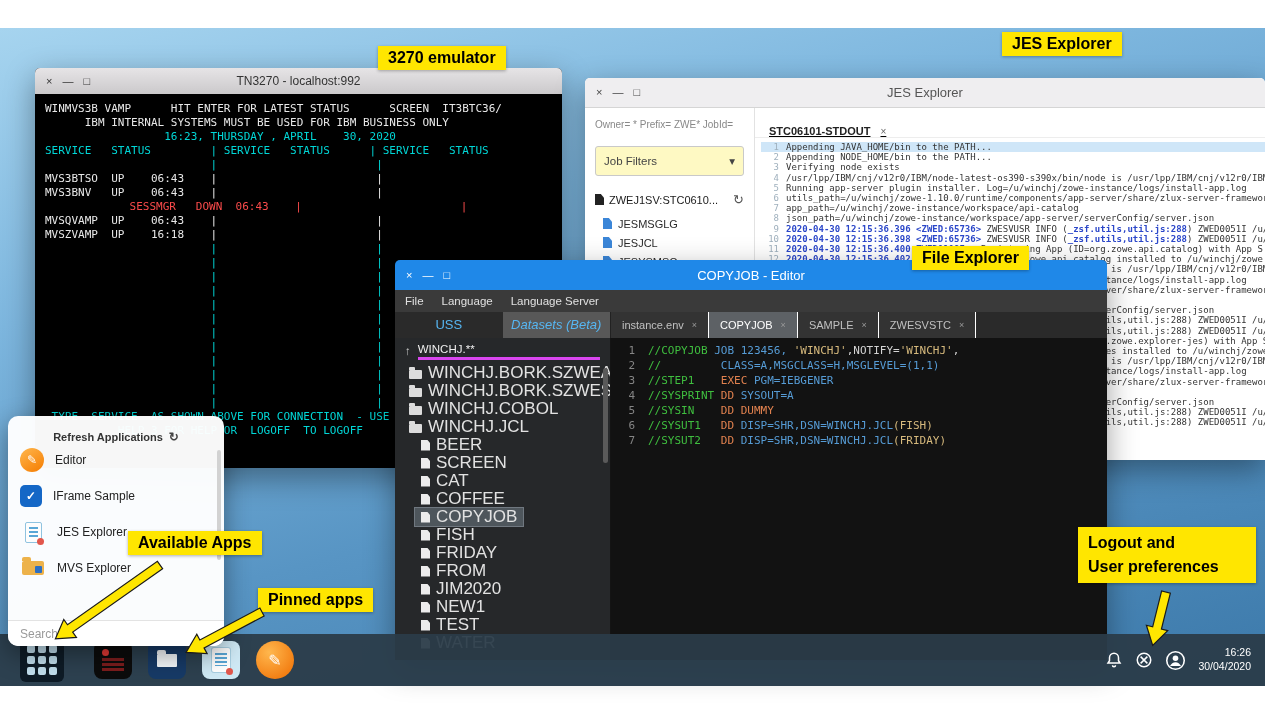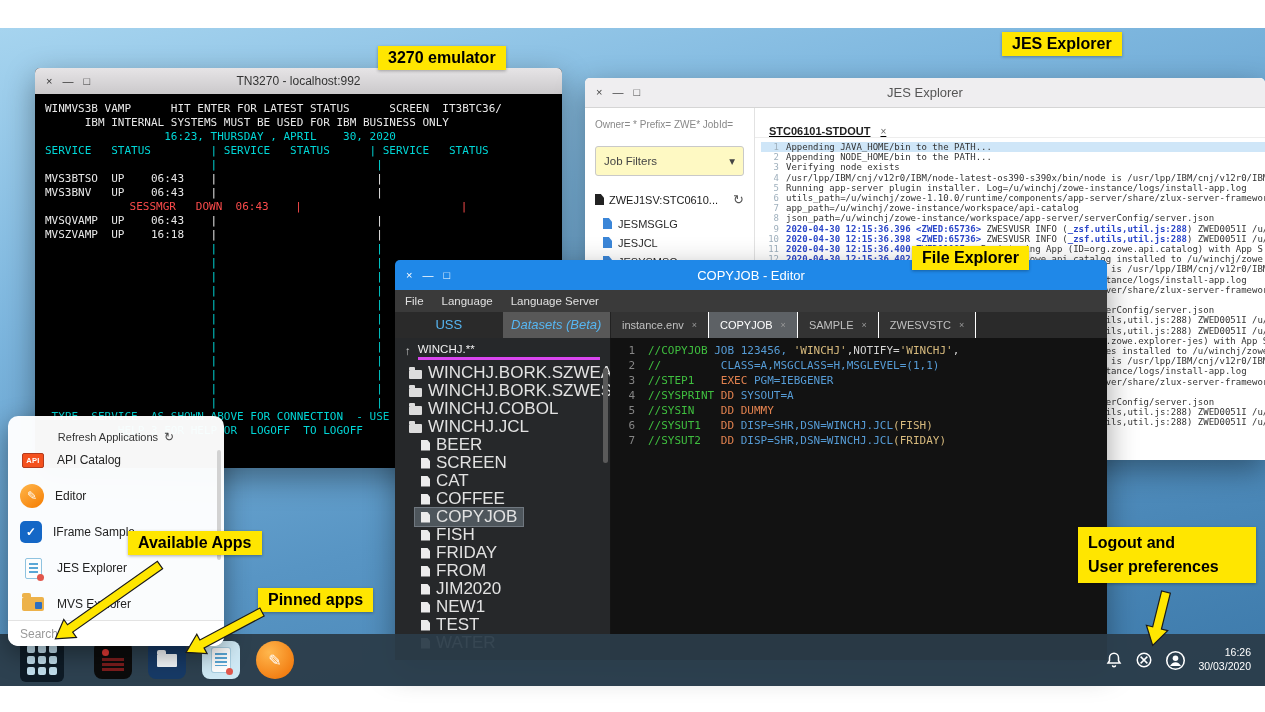--- a/index.html
+++ b/index.html
@@ -101,21 +101,21 @@
   .code-row { display:flex; white-space:pre; }
   .cn { width:24px; text-align:right; color:#858585; margin-right:13px; flex:none; }
   .c-green { color:#3fbf3f; } .c-blue { color:#569CD6; } .c-kw { color:#e2824f; }
   .c-str { color:#d7ba7d; } .c-plain { color:#d4d4d4; }
 
   
   .launcher { position:absolute; left:8px; top:388px; width:216px; height:230px;
               background:rgba(255,255,255,.97); border-radius:10px;
               box-shadow:0 8px 26px rgba(0,0,0,.4); z-index:6; overflow:hidden; }
   .launcher-header { height:26px; display:flex; align-items:center; justify-content:center;
-                     gap:6px; font-size:11px; color:#333; padding-top:16px; }
+                     gap:6px; font-size:11px; color:#333; padding-top:16px;font-weight:bold; }
   .launcher-refresh-ico { font-size:12px; color:#444; }
   .app-row { height:36px; display:flex; align-items:center; gap:11px; padding:0 12px; }
   .app-label { font-size:12px; color:#222; }
   .app-ico { width:26px; height:26px; display:flex; align-items:center; justify-content:center;
              flex:none; position:relative; }
   .api-badge { background:#f4511e; color:#fff; font-size:7.5px; font-weight:bold;
                padding:2px 3px; border-radius:2px; letter-spacing:.3px; border:1px solid #b33b1e; }
   .ico-editor { background:linear-gradient(145deg,#ffb74d,#f57c00); border-radius:50%;
                 width:24px; height:24px; color:#fff; font-size:12px; }
   .ico-iframe-sample { background:#1467c6; border-radius:5px; width:22px; height:22px;
@@ -432,26 +432,20 @@
     </div>
   </section>
 
   <div class="launcher">
     <div class="launcher-header">
       <span>Refresh Applications</span>
       <span class="launcher-refresh-ico">↻</span>
     </div>
     <div id="launcher-apps">
         <div class="app-row">
-          <span class="app-ico ico-api-catalog">
-            <span class="api-badge">API</span>
-          </span>
-          <span class="app-label">API Catalog</span>
-        </div>
-        <div class="app-row">
           <span class="app-ico ico-editor">✎</span>
           <span class="app-label">Editor</span>
         </div>
         <div class="app-row">
           <span class="app-ico ico-iframe-sample">✓</span>
           <span class="app-label">IFrame Sample</span>
         </div>
         <div class="app-row">
           <span class="app-ico ico-jes-explorer">
             <span class="docy"></span>
@@ -502,21 +496,21 @@
         <circle cx="12" cy="12" r="9" fill="none" stroke="#fff" stroke-width="2"></circle>
         <path d="M7.5 7.5l9 9M16.5 7.5l-9 9" stroke="#fff" stroke-width="2"></path>
       </svg>
       <svg class="tray-ico" width="21" height="21" viewBox="0 0 24 24">
         <circle cx="12" cy="12" r="10" fill="none" stroke="#fff" stroke-width="1.8"></circle>
         <circle cx="12" cy="9.5" r="3.2" fill="#fff"></circle>
         <path d="M5.8 18.4c1.2-3 3.5-4.4 6.2-4.4s5 1.4 6.2 4.4z" fill="#fff"></path>
       </svg>
       <div class="tb-clock">
         <div>16:26</div>
-        <div>30/03/2020</div>
+        <div>30/04/2020</div>
       </div>
     </div>
   </footer>
 </div>
 
 <div class="ann ann-emulator">3270 emulator</div>
 <div class="ann ann-jes">JES Explorer</div>
 <div class="ann ann-file">File Explorer</div>
 <div class="ann ann-available">Available Apps</div>
 <div class="ann ann-pinned">Pinned apps</div>

